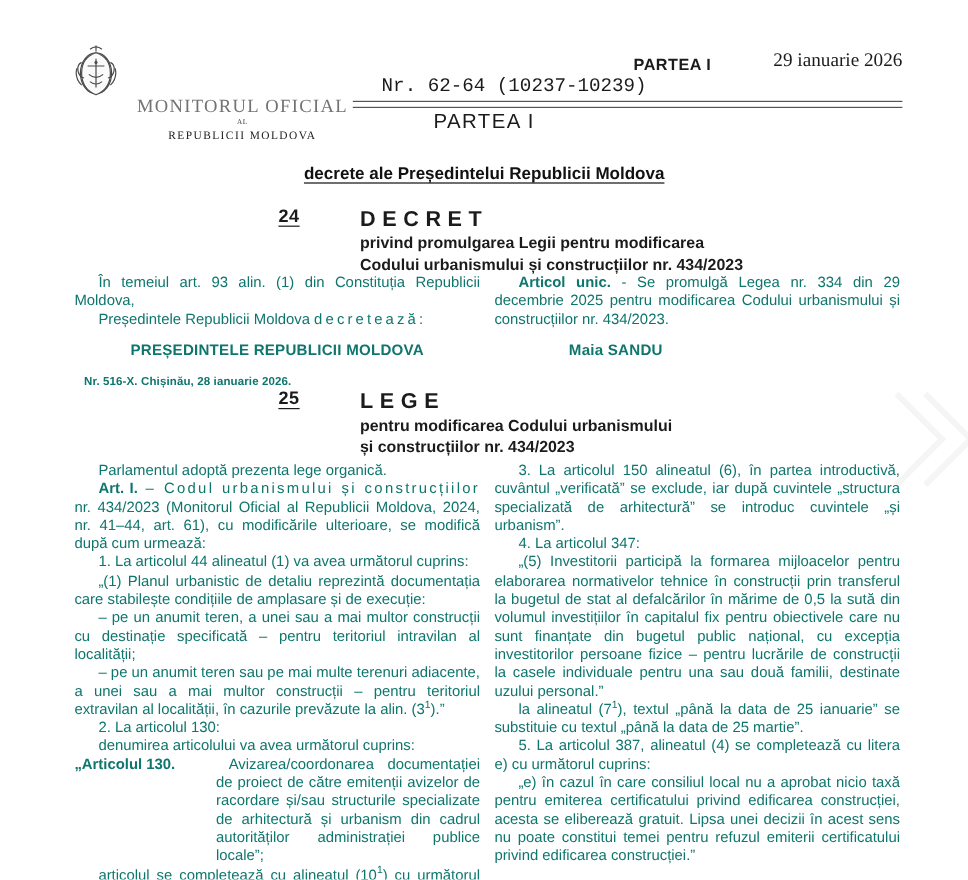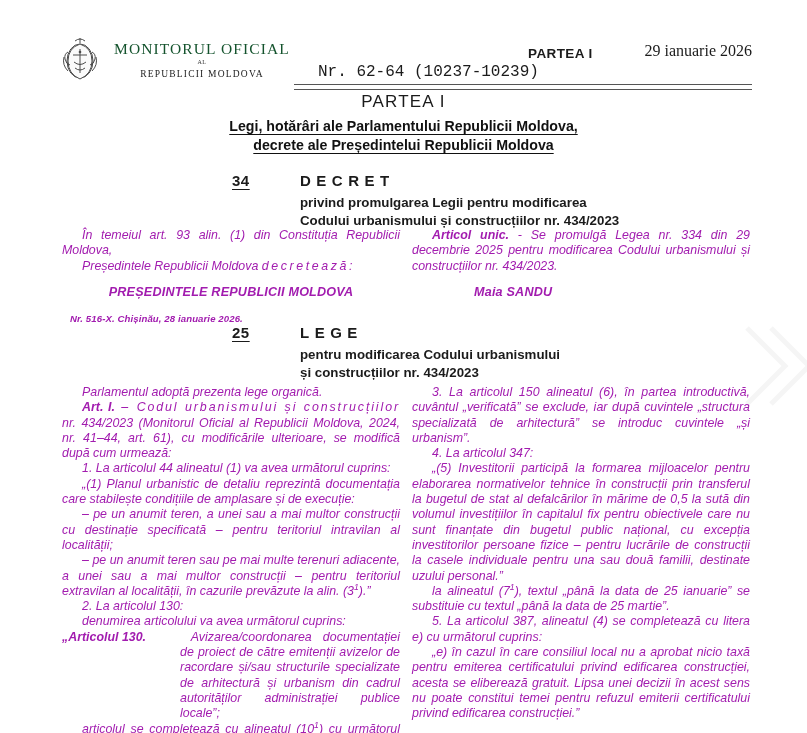--- a/index.html
+++ b/index.html
@@ -53,22 +53,23 @@
     position: absolute;
     left: 40px;
     top: 6px;
     width: 200px;
     text-align: center;
   }
   .mo-line1 {
     font-family: "Liberation Serif", serif;
     font-size: 15.5px;
     letter-spacing: 1.1px;
-    color: #14532d;
+    color: #737373;
     white-space: nowrap;
+    margin-top: 40px;
   }
   .mo-al {
     font-family: "Liberation Serif", serif;
     font-size: 6px;
     letter-spacing: 0.5px;
     margin-top: 1px;
     color: #333;
   }
   .mo-line2 {
     font-family: "Liberation Serif", serif;
@@ -146,39 +147,38 @@
     position: absolute;
     font-weight: bold;
     font-size: 15px;
     text-decoration: underline;
     text-underline-offset: 3px;
     letter-spacing: 0.5px;
   }
   .act-kind {
     position: absolute;
     font-weight: bold;
-    font-size: 15px;
+    font-size: 18px;
     letter-spacing: 5.5px;
   }
   .act-desc {
     position: absolute;
     font-weight: bold;
     font-size: 13.3px;
     line-height: 17.5px;
   }
 
   
   .col {
     position: absolute;
     width: 338px;
     font-size: 12.4px;
     line-height: 15.3px;
     text-align: justify;
-    color: #a21caf;
-    font-style: italic;
+    color: #0f766e;
   }
   .col.left  { left: 62px; }
   .col.right { left: 412px; }
 
   p.para {
     margin: 0;
     text-indent: 20px;
     text-align: justify;
   }
   p.para.noindent { text-indent: 0; }
@@ -266,27 +266,27 @@
     <div class="mo-issue">Nr. 62-64 (10237-10239)</div>
     <div class="mo-part">PARTEA I</div>
     <div class="mo-date">29 ianuarie 2026</div>
 
     <div class="rule-double"></div>
   </div>
 
   <div class="part-block">
     <div class="part-title">PARTEA I</div>
     <div class="part-sub">
-      <span>Legi, hotărâri ale Parlamentului Republicii Moldova,</span><br>
+      <br>
       <span>decrete ale Președintelui Republicii Moldova</span>
     </div>
   </div>
 
   <div class="act-head" style="top:170px;">
-    <div class="act-num" style="left:232px; top:2px;">34</div>
+    <div class="act-num" style="left:232px; top:2px;">24</div>
     <div class="act-kind" style="left:300px; top:2px;">DECRET</div>
     <div class="act-desc" style="left:300px; top:24px;">
       <span>privind promulgarea Legii pentru modificarea</span><br>
       <span>Codului urbanismului și construcțiilor nr. 434/2023</span>
     </div>
   </div>
 
   <div class="col left" style="top:228px;">
     <p class="para">În temeiul art. 93 alin. (1) din Constituția Republicii Moldova,</p>
     <p class="para">

